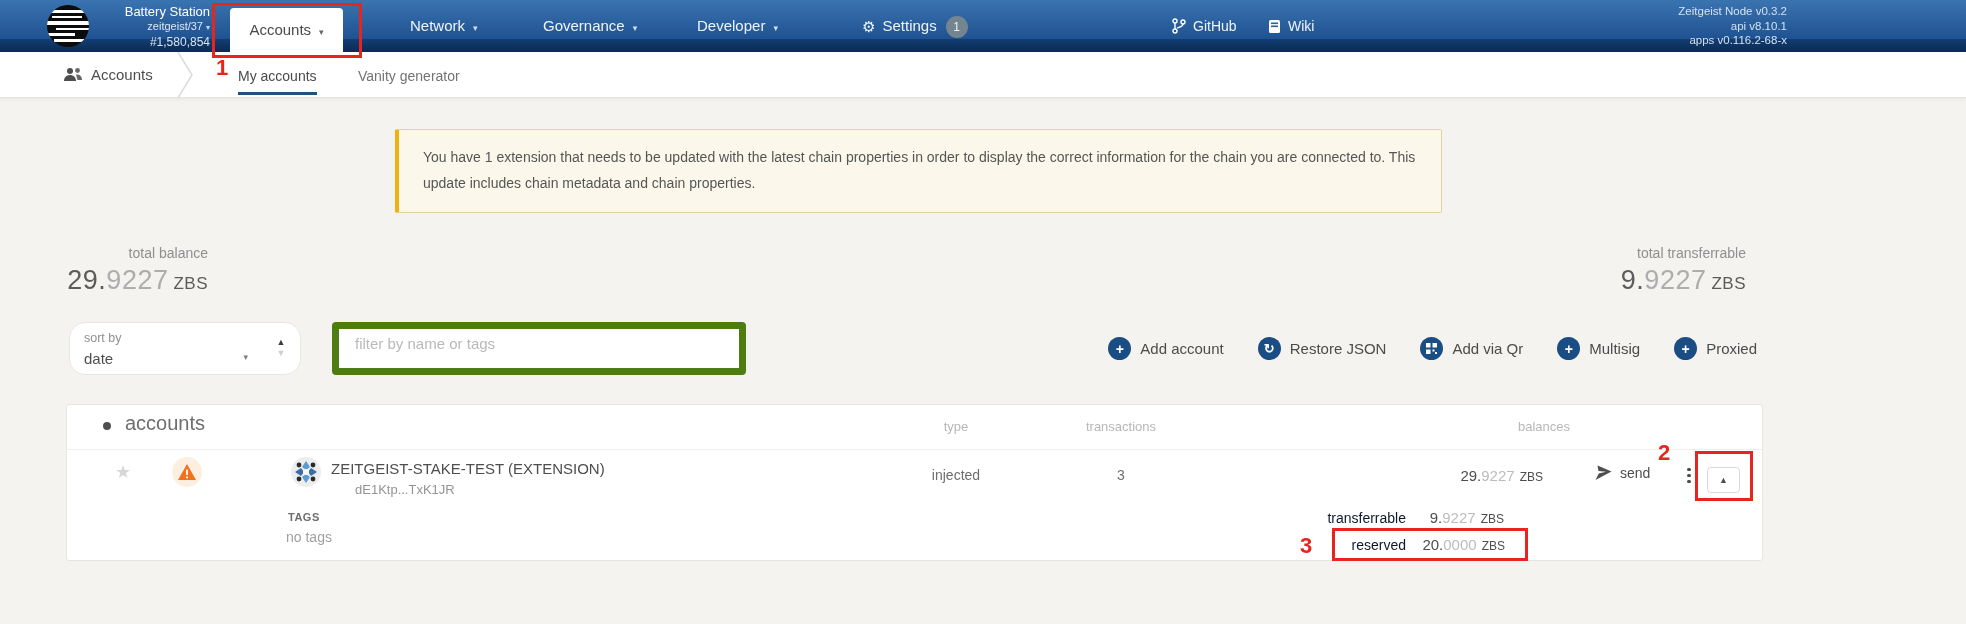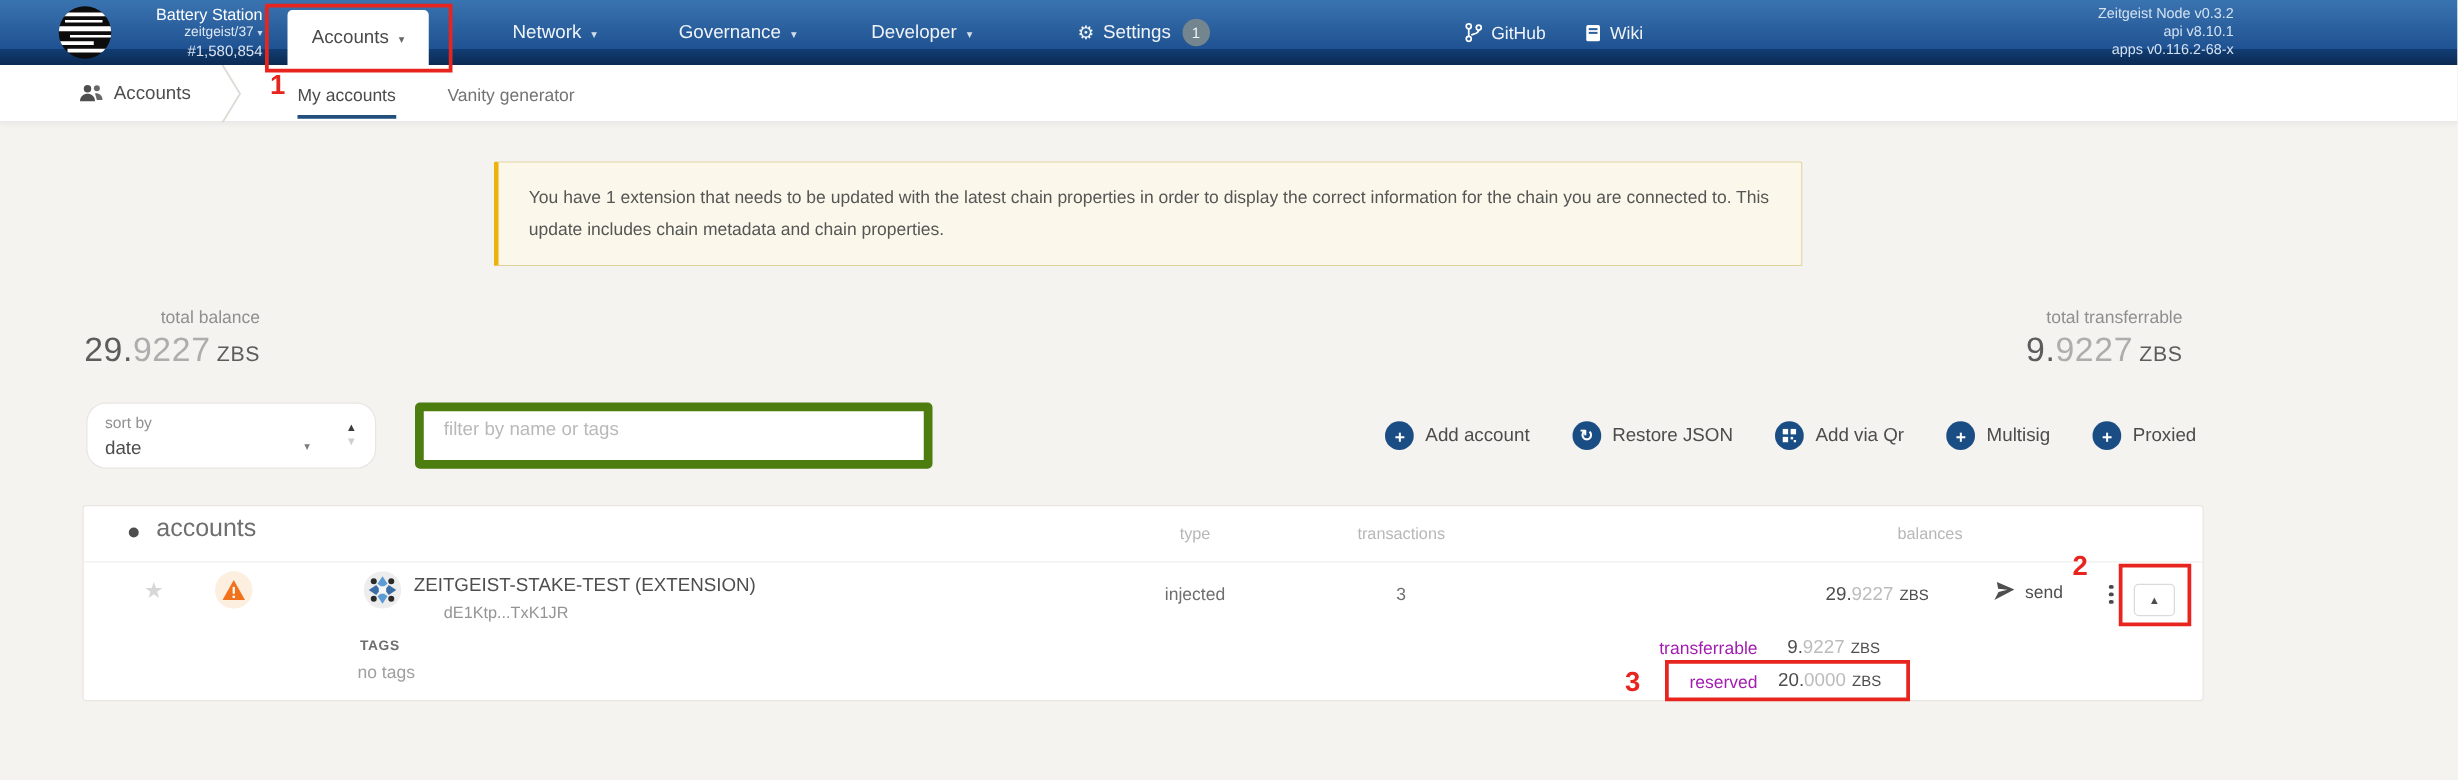--- a/index.html
+++ b/index.html
@@ -108,21 +108,21 @@
   .balance .unit { font-size:12px; margin-left:5px; color:#4e4e4e; }
   .bal-main { left:1276px; width:200px; }
   .send { position:absolute; left:1528px; top:60px; display:flex; align-items:center; gap:8px; cursor:pointer; }
   .send-label { font-size:14px; color:#4e4e4e; }
   .kebab { position:absolute; left:1616px; top:60px; width:12px; cursor:pointer; text-align:center; }
   .kebab i { display:block; width:3.5px; height:3.5px; border-radius:50%; background:#4a4a4a; margin:2.5px auto; }
   .expander { position:absolute; left:1640px; top:62px; width:33px; height:26px; background:#fff; border:1px solid #dadada; border-radius:4px; text-align:center; line-height:24px; font-size:9px; color:#4e4e4e; cursor:pointer; }
 
   .tags-label { position:absolute; left:221px; top:106px; font-size:11px; font-weight:bold; letter-spacing:.5px; color:#6e6e6e; }
   .tags-value { position:absolute; left:219px; top:124px; font-size:14px; color:#a0a0a0; }
-  .det-label { position:absolute; width:200px; text-align:right; font-size:14px; color:#a21caf; }
+  .det-label { position:absolute; width:200px; text-align:right; font-size:14px; color:#0f172a; }
   .det-val { position:absolute; width:200px; text-align:right; font-size:15px; color:#4e4e4e; }
   .det-val .frac { color:#bcbcbc; }
   .det-val .unit { font-size:12px; margin-left:5px; }
   .d1l { left:1139px; top:105px; } .d1v { left:1237px; top:104px; }
   .d2l { left:1139px; top:132px; } .d2v { left:1238px; top:131px;text-align:right; }
 
   
   .ann-box { position:absolute; border:3px solid #e8241e; z-index:9; pointer-events:none; }
   .ann-num { position:absolute; color:#e8241e; font-size:22px; font-weight:600; z-index:9; pointer-events:none; }
   .box1 { left:212px; top:3px; width:150px; height:55px; }

